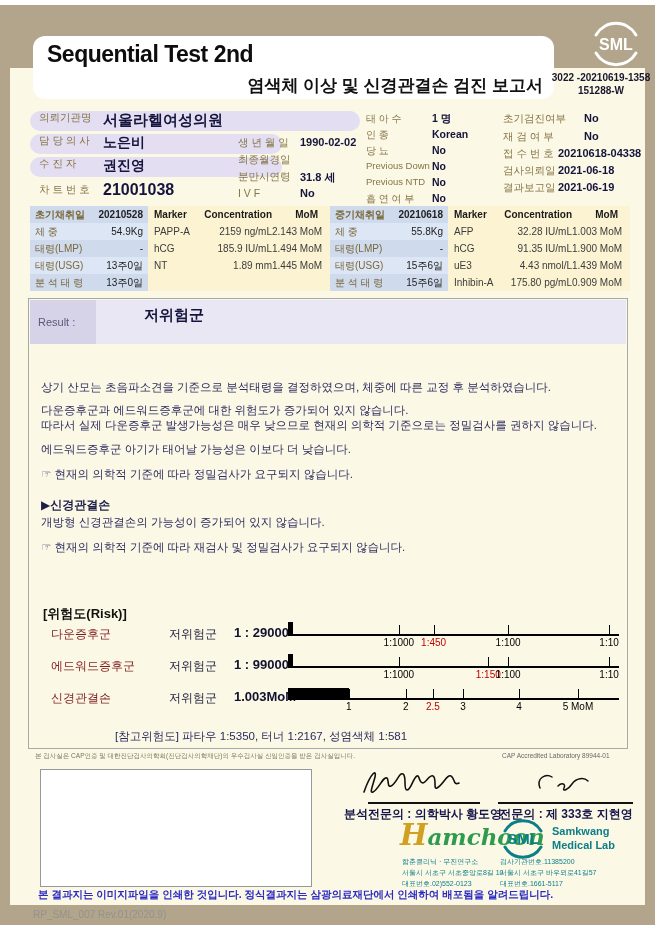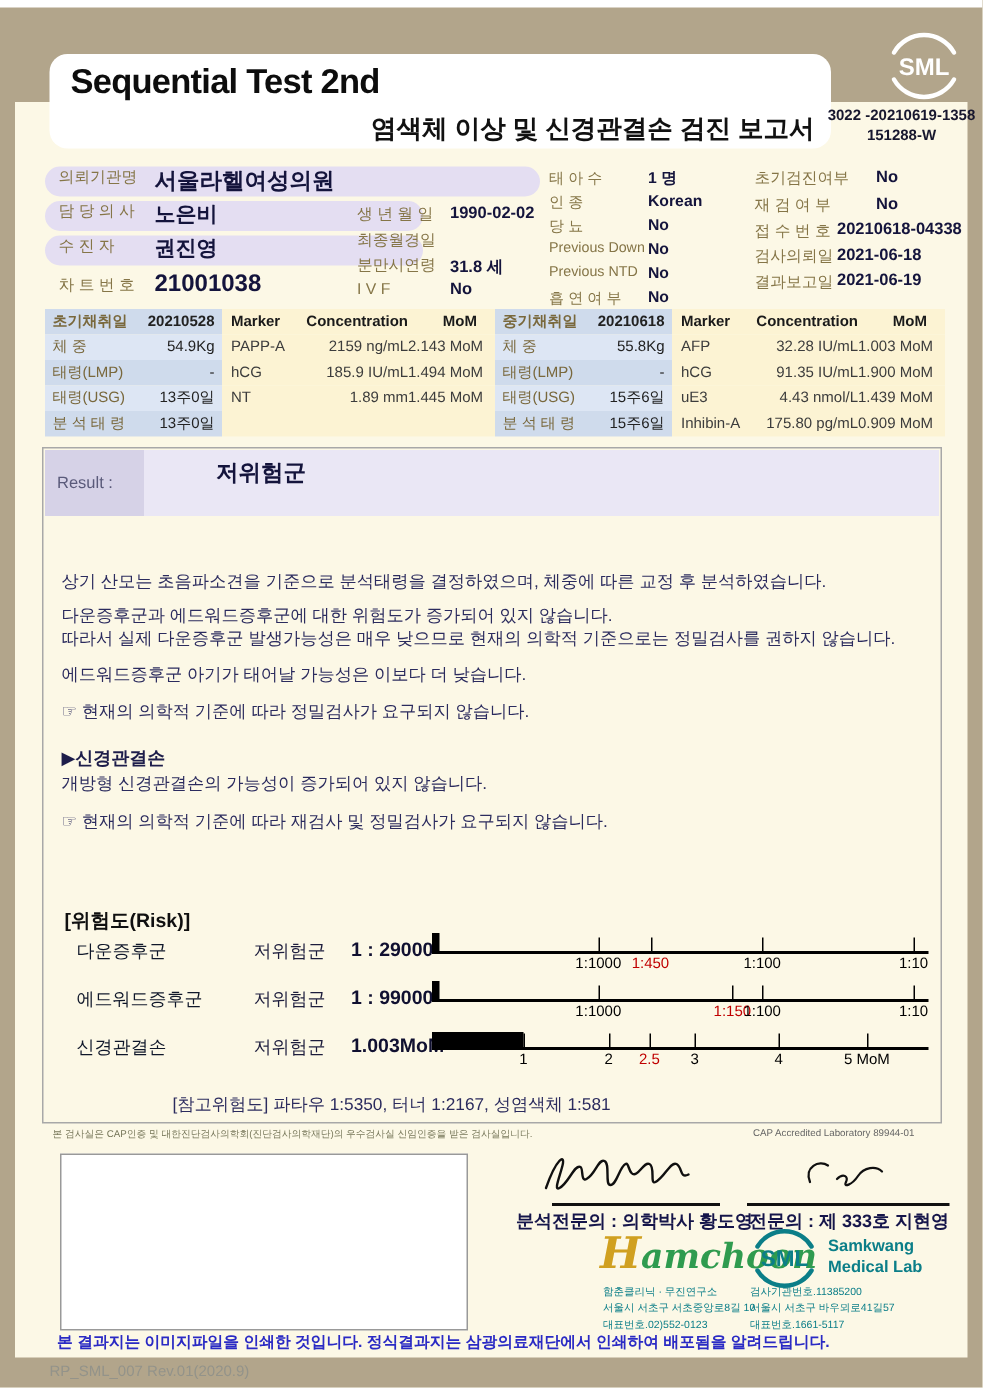--- a/index.html
+++ b/index.html
@@ -35,21 +35,21 @@
   
   .bigbox{left:28px;top:298px;width:600px;height:451px;border:1px solid #a8a8a8;box-sizing:border-box;}
   .resL{left:1px;top:1px;width:81px;height:44px;background:#d6d2e7;font-size:11px;color:#5a5a7a;
         display:flex;align-items:center;padding-left:8px;box-sizing:border-box;}
   .resR{left:67px;top:1px;width:530px;height:44px;background:#eae7f5;}
   .resV{margin-left:48px;margin-top:6px;font-size:15px;font-weight:bold;color:#14143c;}
   .bodyline{left:12px;font-size:11.5px;color:#2b2b5e;white-space:nowrap;}
   .boldline{font-weight:bold;font-size:12px;color:#1d1d4a;}
   
   .riskhead{left:14px;top:306px;font-size:13px;font-weight:bold;color:#101010;}
-  .rname{font-size:12px;color:#0f172a;white-space:nowrap;}
+  .rname{font-size:12px;color:#7f1d1d;white-space:nowrap;}
   .rgrade{font-size:12px;color:#1c1c3c;}
   .rval{font-size:13px;font-weight:bold;color:#101030;white-space:nowrap;}
   .scale{position:absolute;width:331px;height:32px;}
   .axis{position:absolute;left:0;top:14px;width:100%;border-top:2px solid #000;}
   .mbar{position:absolute;left:0;bottom:17px;background:#000;}
   .tick{position:absolute;top:0;width:0;}
   .tick i{position:absolute;left:0;top:5px;width:1px;height:10px;background:#000;display:block;}
   .tick span{position:absolute;top:17px;left:0;transform:translateX(-50%);font-size:10px;white-space:nowrap;}
   .refline{left:86px;top:430px;font-size:11.5px;color:#2b2b5e;white-space:nowrap;}
   

